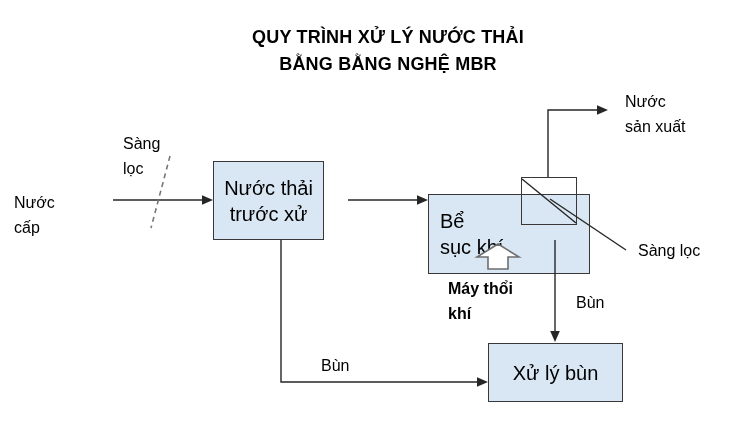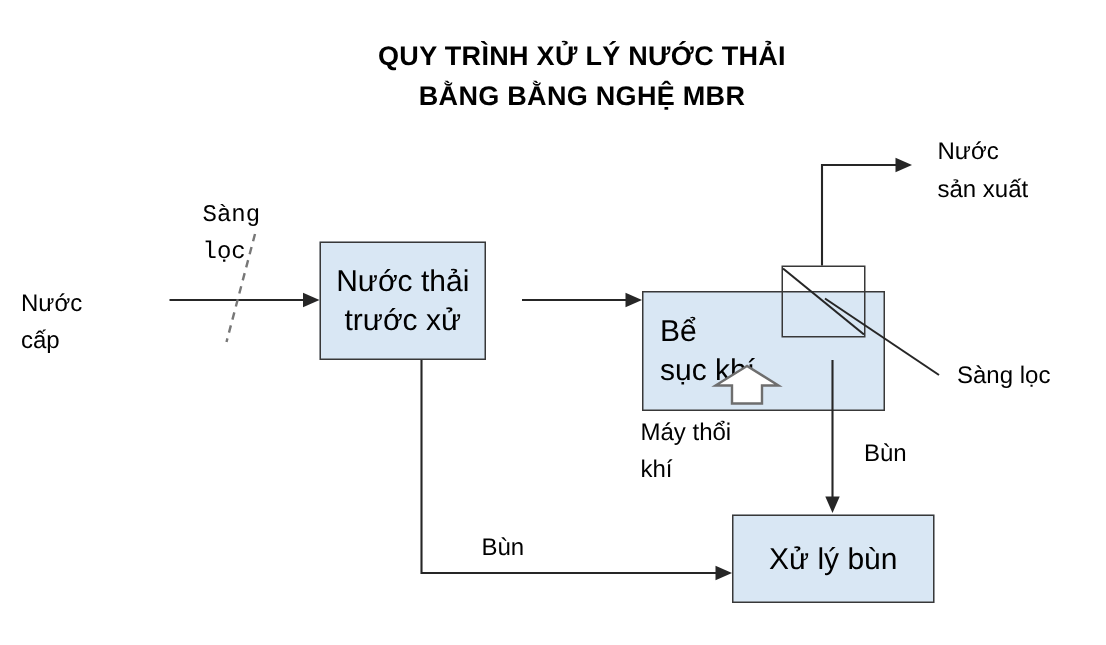--- a/index.html
+++ b/index.html
@@ -60,24 +60,24 @@
     height: 48px;
     border: 1.5px solid var(--box-border, #383838);
     box-sizing: border-box;
     background: transparent;
   }
   #pretreat-box { left: 213px; top: 161px; width: 111px; height: 79px; }
   #aeration-box { left: 428px; top: 160px; width: 162px; height: 80px; }
   #sludge-box   { left: 488px; top: 343px; width: 135px; height: 59px; }
 
   #feed-label      { left: 14px;  top: 190px; }
-  #screen-label    { left: 135px; top: 131px; font-family: Liberation Mono, monospace; }
+  #screen-label    { left: 123px; top: 131px; }
   #product-label   { left: 625px; top: 89px;  }
   #membrane-label  { left: 638px; top: 238px; }
-  #blower-label    { left: 427px; top: 276px; }
+  #blower-label    { left: 448px; top: 276px; font-weight: bold; }
   #sludge-right-label  { left: 576px; top: 290px; }
   #sludge-bottom-label { left: 321px; top: 353px; }
 
   svg.overlay {
     position: absolute;
     left: 0; top: 0;
     width: 737px;
     height: 430px;
     pointer-events: none;
   }

